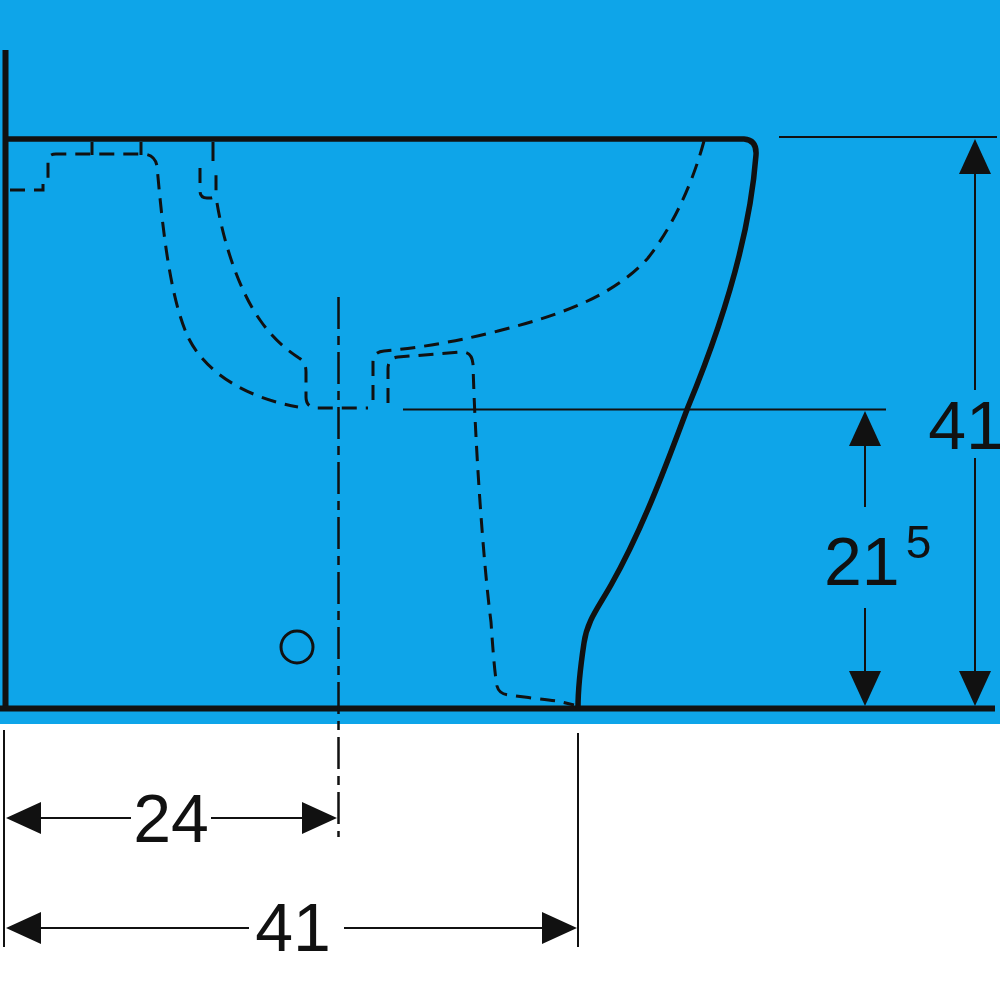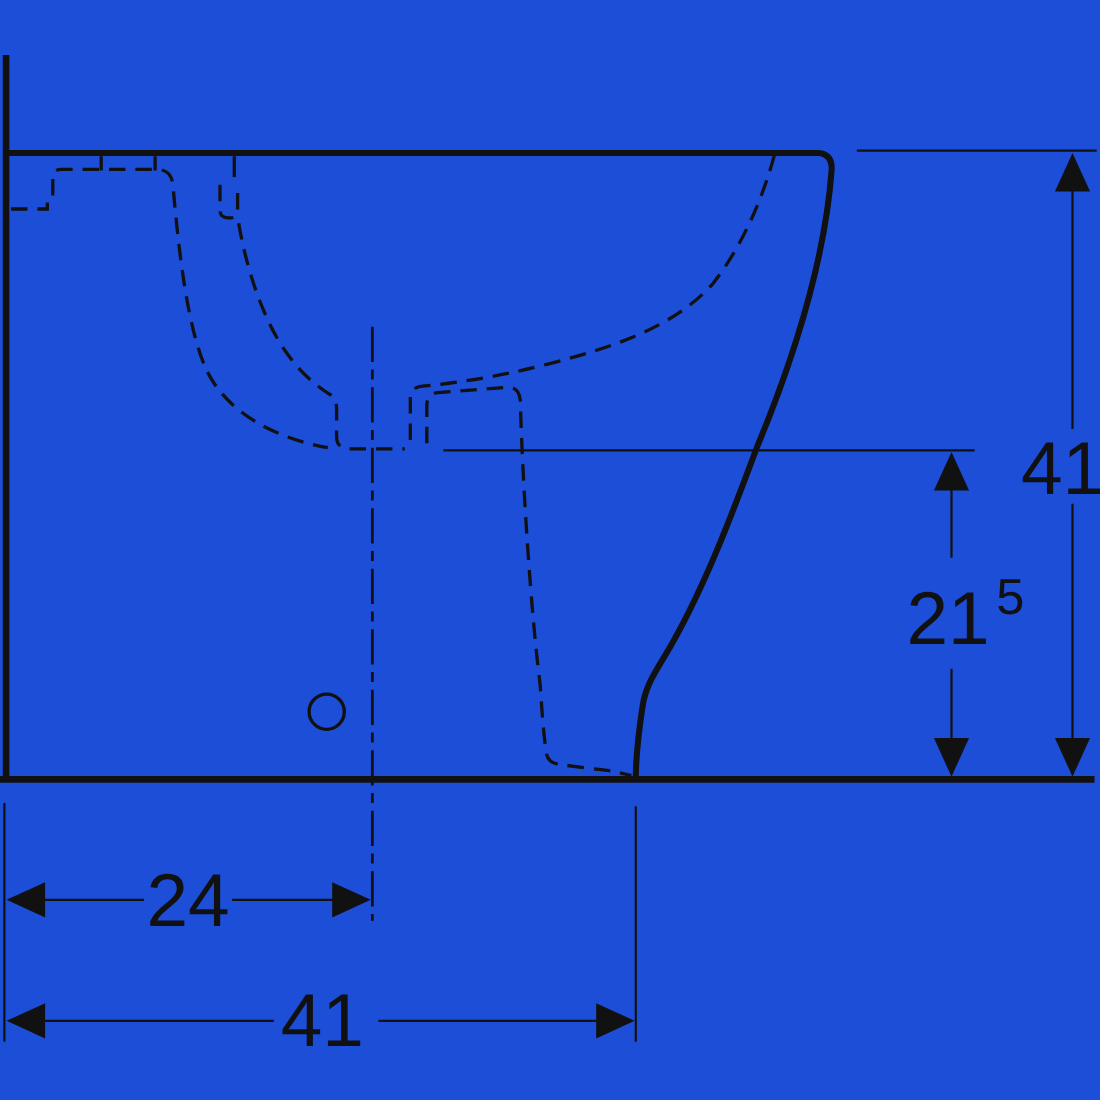--- a/index.html
+++ b/index.html
@@ -7,22 +7,22 @@
     padding: 0;
     background: #ffffff;
     width: 1000px;
     height: 1000px;
     overflow: hidden;
     font-family: "Liberation Sans", sans-serif;
   }
   .stage {
     position: relative;
     width: 1000px;
-    height: 1000px;
-    background: #1d4ed8;
+    height: 724px;
+    background: #0ea5e9;
   }
   svg { display: block; }
   .outline   { stroke: #111111; fill: none; }
   .thick     { stroke-width: 5.5; stroke-linejoin: round; stroke-linecap: butt; }
   .wallfloor { stroke-width: 6; }
   .hidden-ln { stroke-width: 3; stroke-dasharray: 15 9; stroke-linecap: butt; }
   .solid3    { stroke-width: 3; }
   .center-ln { stroke-width: 2.5; stroke-dasharray: 32 7 9 7; }
   .dim       { stroke: #111111; stroke-width: 2; fill: none; }
   .arrow     { fill: #111111; stroke: none; }

